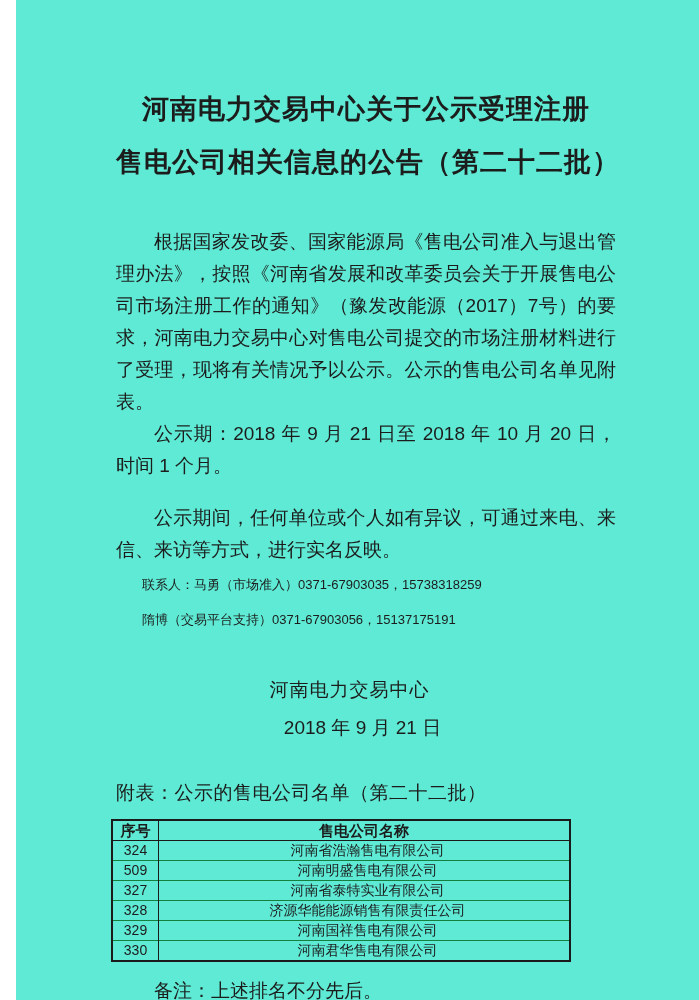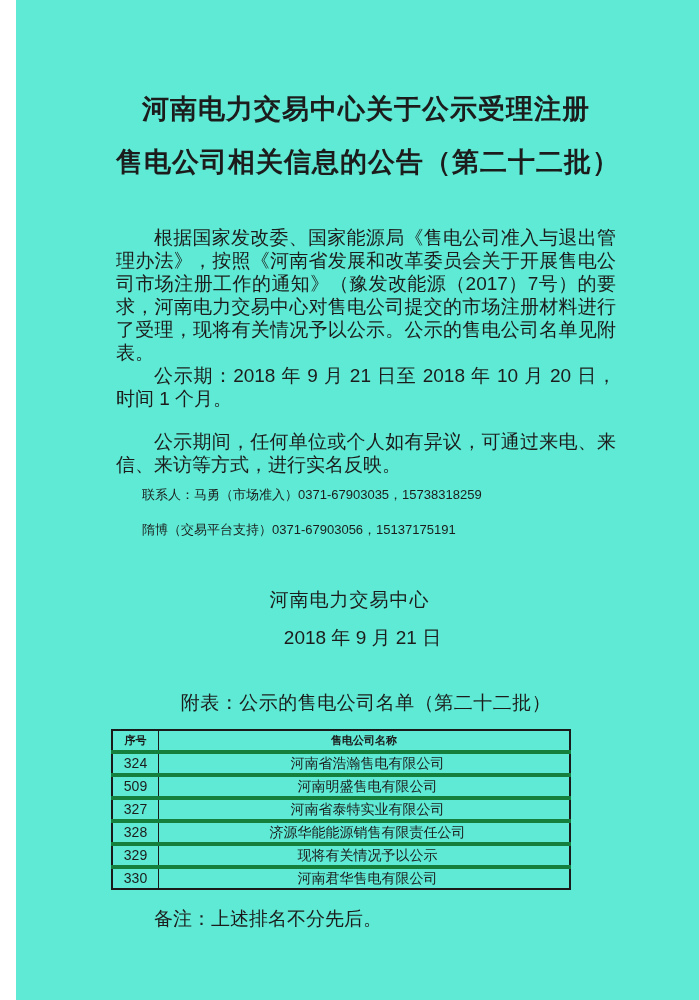--- a/index.html
+++ b/index.html
@@ -22,21 +22,21 @@
   .title-line {
     font-size: 27px;
     font-weight: bold;
     text-align: center;
     line-height: 53px;
     white-space: nowrap;
     letter-spacing: 1px;
   }
   p.body-para {
     font-size: 19px;
-    line-height: 23px;
+    line-height: 32px;
     text-align: justify;
     text-indent: 2em;
     margin: 0;
   }
   p.para-intro   { margin-top: 37px; }
   p.para-period  { margin-top: 0; margin-bottom: 20px; }
   p.para-object  { margin-bottom: 0; }
   p.contact-line {
     font-size: 13px;
     line-height: 22.5px;
@@ -59,42 +59,41 @@
     font-size: 19px;
     line-height: 22px;
     text-align: center;
     padding-right: 7px;
   }
   .table-caption {
     margin-top: 43px;
     font-size: 19px;
     line-height: 22px;
     letter-spacing: 0.5px;
-    text-align: center;
   }
   table.company-table {
     margin-top: 15px;
     margin-left: -5px;
     width: 460px;
     border-collapse: collapse;
     table-layout: fixed;
     border: 2px solid #1a1a1a;
   }
   table.company-table th,
   table.company-table td {
     height: 19px;
     padding: 0;
     font-size: 14px;
     line-height: 19px;
-    border-top: 4px solid #15803d;
+    border-top: 1px solid #15803d;
     overflow: hidden;
     white-space: nowrap;
   }
   table.company-table th {
-    font-size: 11px;
+    font-size: 15px;
     font-weight: bold;
     text-align: center;
     border-top: none;
     border-bottom: 1px solid #1a1a1a;
   }
   .col-no {
     width: 45px;
     text-align: center;
     border-right: 1px solid #1a1a1a;
   }
@@ -148,21 +147,21 @@
       <tr>
         <td class="col-no">327</td>
         <td class="col-name">河南省泰特实业有限公司</td>
       </tr>
       <tr>
         <td class="col-no">328</td>
         <td class="col-name">济源华能能源销售有限责任公司</td>
       </tr>
       <tr>
         <td class="col-no">329</td>
-        <td class="col-name">现将有关情况予以公示</td>
+        <td class="col-name">河南国祥售电有限公司</td>
       </tr>
       <tr>
         <td class="col-no">330</td>
         <td class="col-name">河南君华售电有限公司</td>
       </tr>
     </tbody>
   </table>
 
   <p class="note">备注：上述排名不分先后。</p>
 

